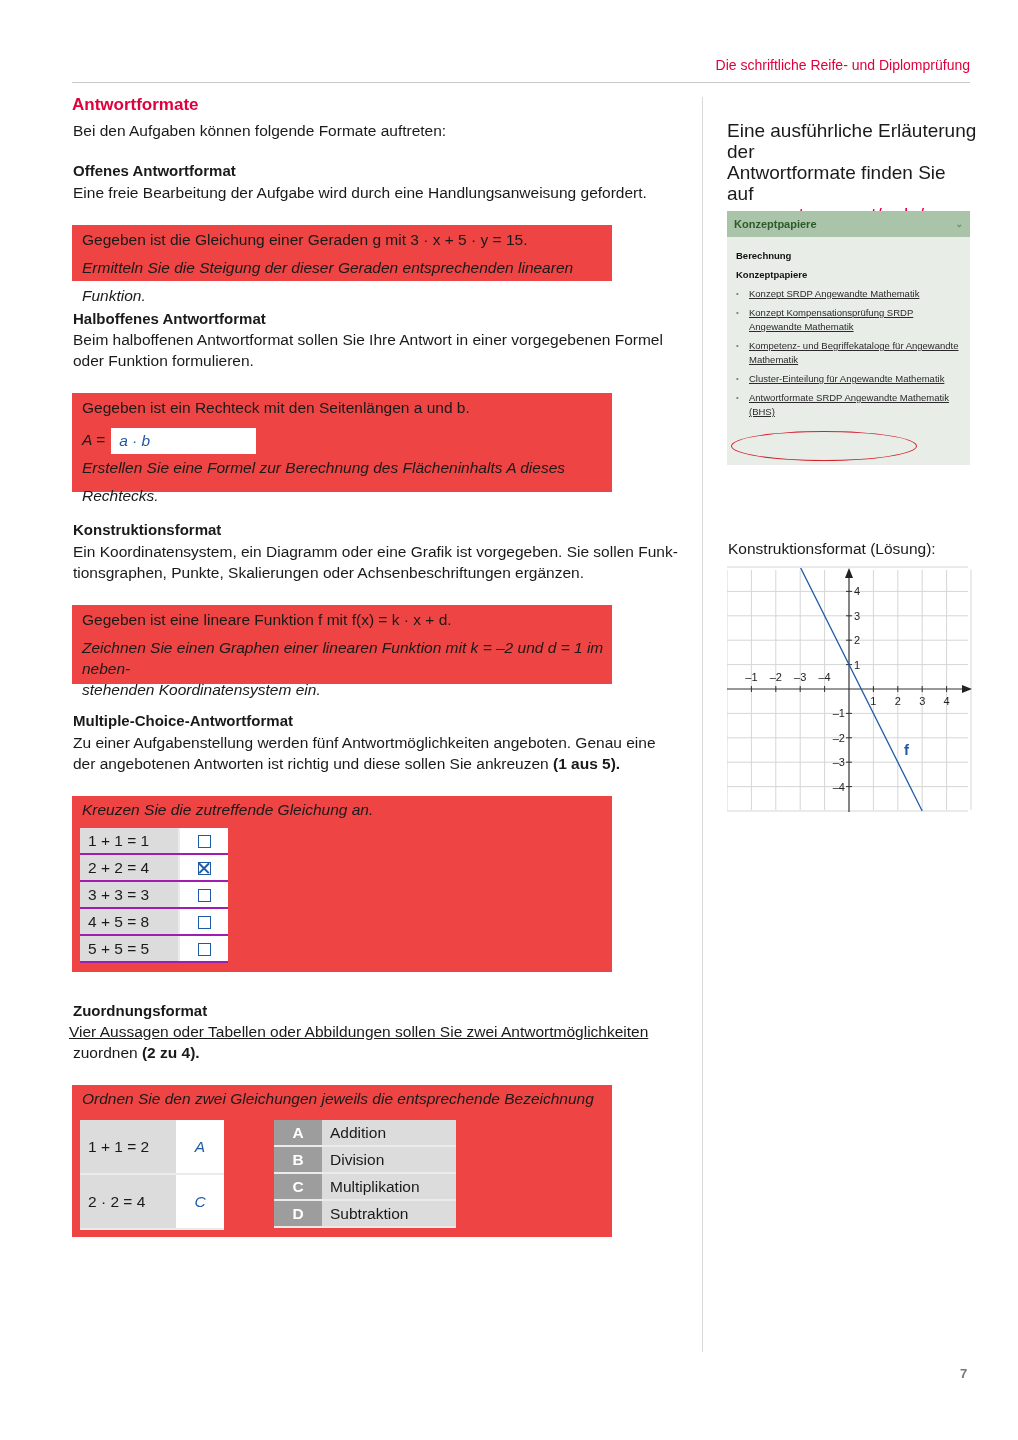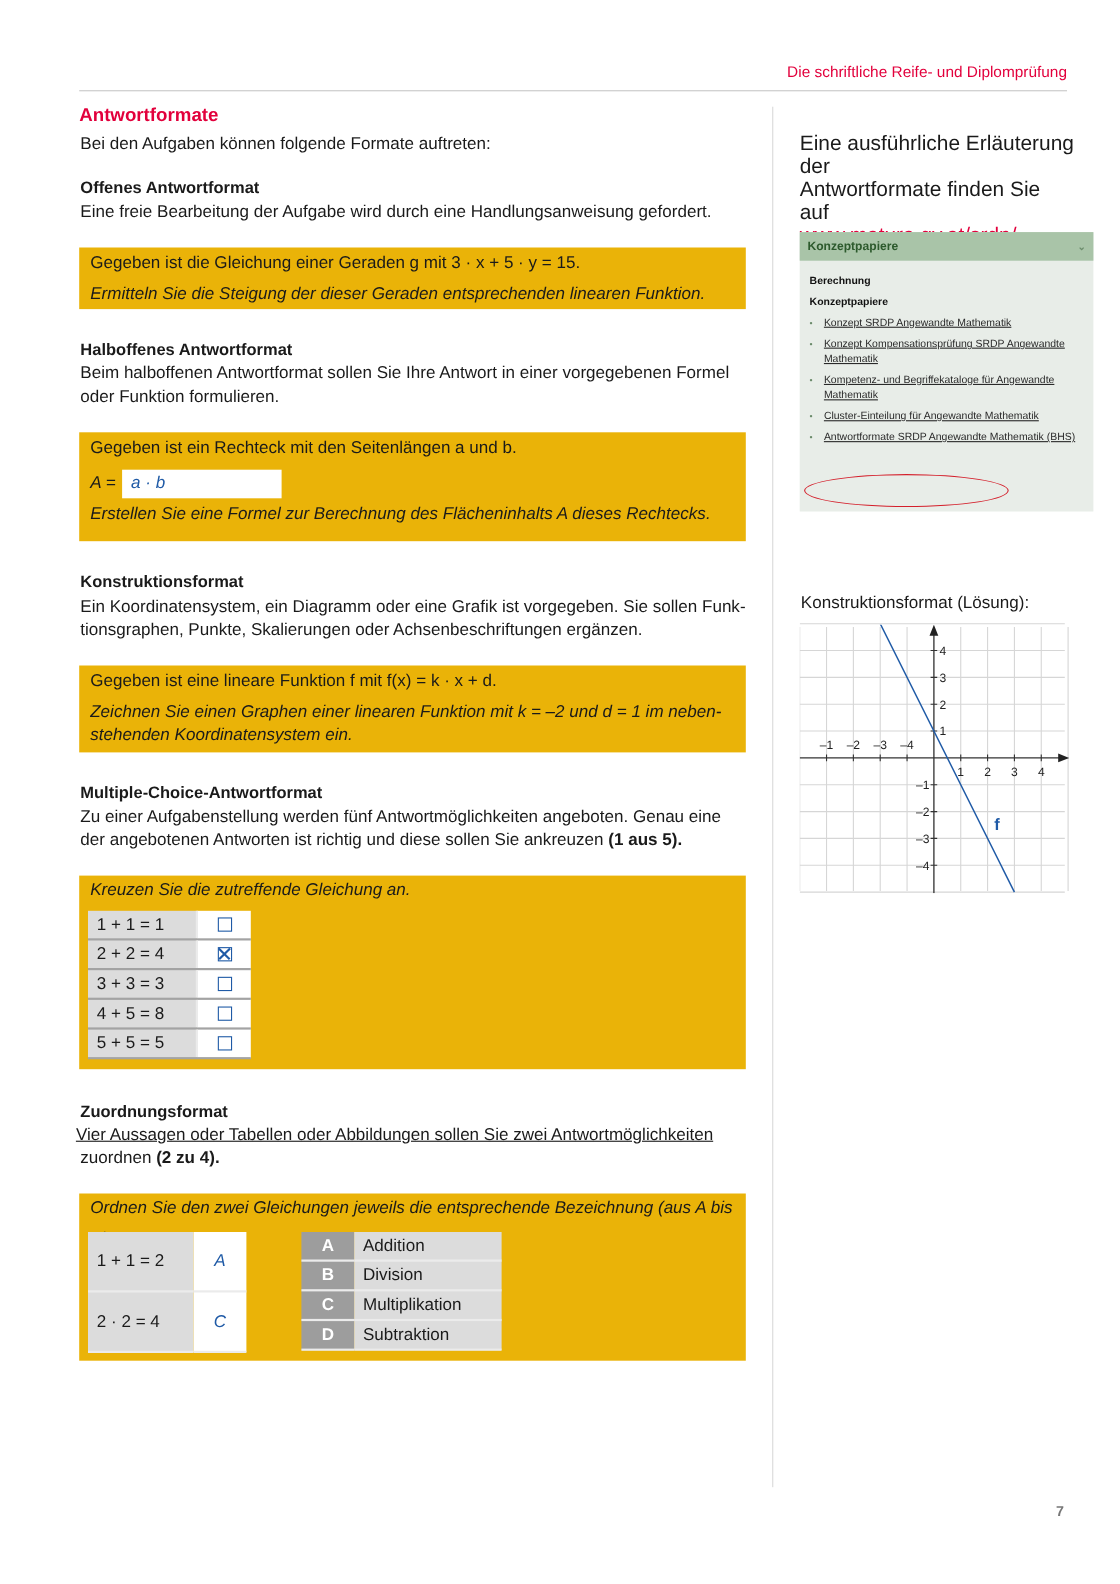--- a/index.html
+++ b/index.html
@@ -6,52 +6,52 @@
   body { width: 1018px; height: 1440px; position: relative; overflow: hidden;
          font-family: "Liberation Sans", sans-serif; color: #1a1a1a; }
   .abs { position: absolute; }
   .header-title { right: 48px; top: 57px; font-size: 14px; color: #e2003c; }
   .header-rule { left: 72px; top: 82px; width: 898px; height: 1px; background: #c8c8c8; }
   .col-rule { left: 702px; top: 97px; width: 1px; height: 1255px; background: #d9d9d9; }
 
   .h-red { color: #e2003c; font-weight: bold; font-size: 17px; }
   .txt { font-size: 15.5px; line-height: 21px; color: #1a1a1a; }
   .h-sec { font-size: 15px; font-weight: bold; line-height: 20px; color: #1a1a1a; }
-  .box { background: #eab308; left: 72px; width: 606px; }
+  .box { background: #ef4444; left: 72px; width: 540px; }
   .box-line { font-size: 15.5px; line-height: 28px; padding-left: 10px; color: #1a1a1a; }
   .it { font-style: italic; }
   .blue { color: #1f5aa6; }
 
   .answer-field { background: #ffffff; display: inline-block; width: 145px; height: 26px; vertical-align: middle;
                   font-style: italic; line-height: 26px; padding-left: 8px; box-sizing: border-box; margin-left: 6px; }
 
   
   .mc-table { left: 80px; top: 828px; border-collapse: collapse; }
-  .mc-table td { height: 25px; padding: 0; border-bottom: 2px solid #a3a3a3; font-size: 15.5px; }
+  .mc-table td { height: 25px; padding: 0; border-bottom: 2px solid #a21caf; font-size: 15.5px; }
   .mc-eq { background: #dcdcdc; width: 90px; padding-left: 8px !important; }
   .mc-cb { background: #ffffff; width: 48px; text-align: center; border-left: 2px solid #ebebeb; }
   .cb { display: inline-block; width: 11px; height: 11px; border: 1.5px solid #1f5aa6; position: relative; vertical-align: middle; }
   .cb.checked::before, .cb.checked::after { content: ""; position: absolute; left: 50%; top: 50%; width: 14px; height: 1.5px; background: #1f5aa6; }
   .cb.checked::before { transform: translate(-50%, -50%) rotate(45deg); }
   .cb.checked::after { transform: translate(-50%, -50%) rotate(-45deg); }
 
   
   .zu-left { left: 80px; top: 1120px; border-collapse: collapse; }
   .zu-left td { height: 53px; padding: 0; border-bottom: 2px solid #ebebeb; font-size: 15.5px; }
   .zu-eq { background: #dcdcdc; width: 88px; padding-left: 8px !important; }
   .zu-ans { background: #ffffff; width: 48px; text-align: center; font-style: italic; color: #1f5aa6; }
   .zu-right { left: 274px; top: 1120px; border-collapse: collapse; }
   .zu-right td { height: 25px; padding: 0; border-bottom: 2px solid #ebebeb; font-size: 15.5px; }
   .zu-letter { background: #9d9d9d; color: #ffffff; width: 48px; text-align: center; font-weight: bold; }
   .zu-label { background: #dcdcdc; width: 126px; padding-left: 8px !important; }
 
   
   .side-txt { left: 727px; top: 120px; width: 250px; font-size: 19px; line-height: 21px; }
   .side-link { color: #e2003c; }
-  .kp { left: 727px; top: 211px; width: 267px; height: 254px; background: #e8ede8; }
+  .kp { left: 727px; top: 211px; width: 243px; height: 254px; background: #e8ede8; }
   .kp-head { height: 26px; background: #a9c4a8; color: #2d5a2d; font-weight: bold; font-size: 11px; line-height: 26px; padding-left: 7px; position: relative; }
   .kp-chev { position: absolute; right: 7px; top: 0; color: #6c8c6c; font-size: 9px; }
   .kp-body { padding: 10px 8px 0 9px; font-size: 9.5px; line-height: 14px; }
   .kp-cat { font-weight: bold; color: #111; margin: 2px 0 5px 0; }
   .kp-item { position: relative; padding-left: 13px; margin-bottom: 5px; }
   .kp-item::before { content: "•"; position: absolute; left: 0; top: 0; color: #6a8a6a; font-size: 8px; }
   .kp-item a { color: #2a2a2a; text-decoration: underline; }
   .kp-circle { left: 731px; top: 431px; width: 184px; height: 28px; border: 1.5px solid #d4202c; border-radius: 50%; }
 
   .graph-title { left: 728px; top: 540px; font-size: 15.5px; }

